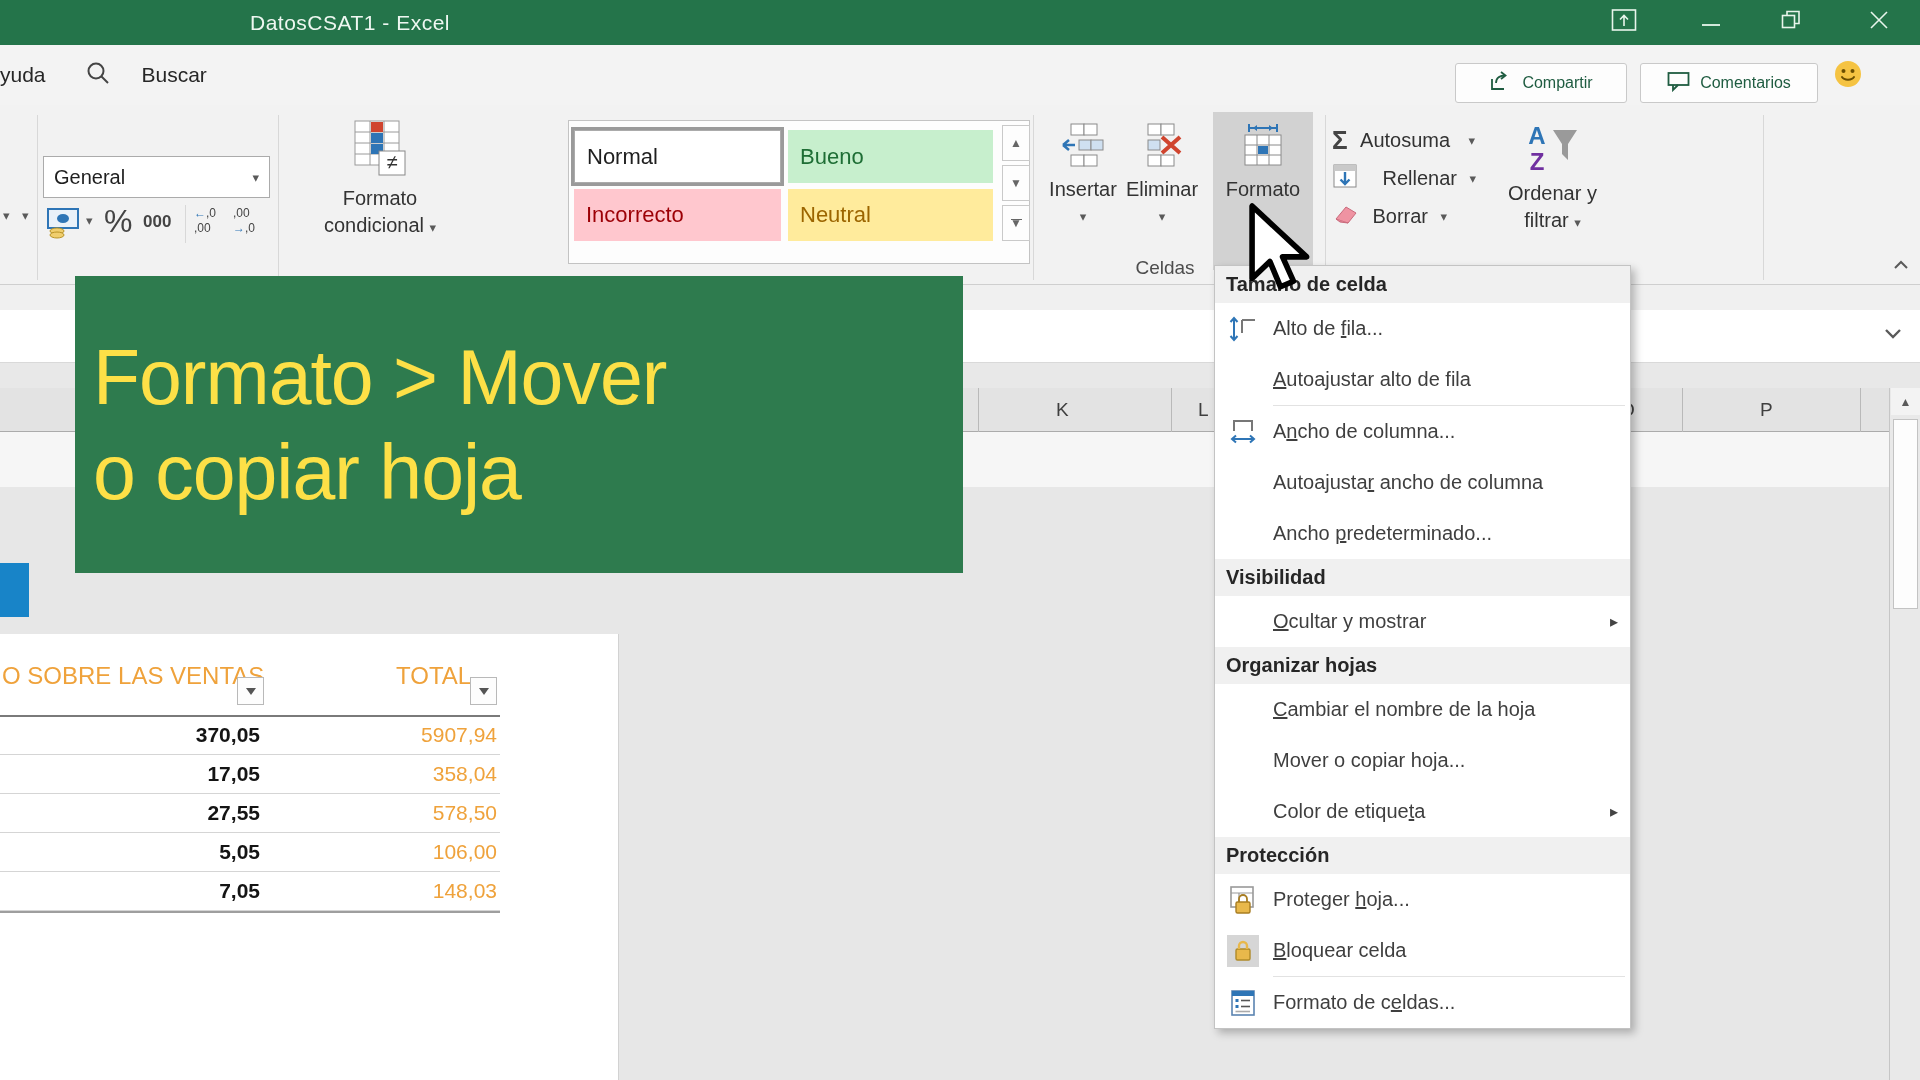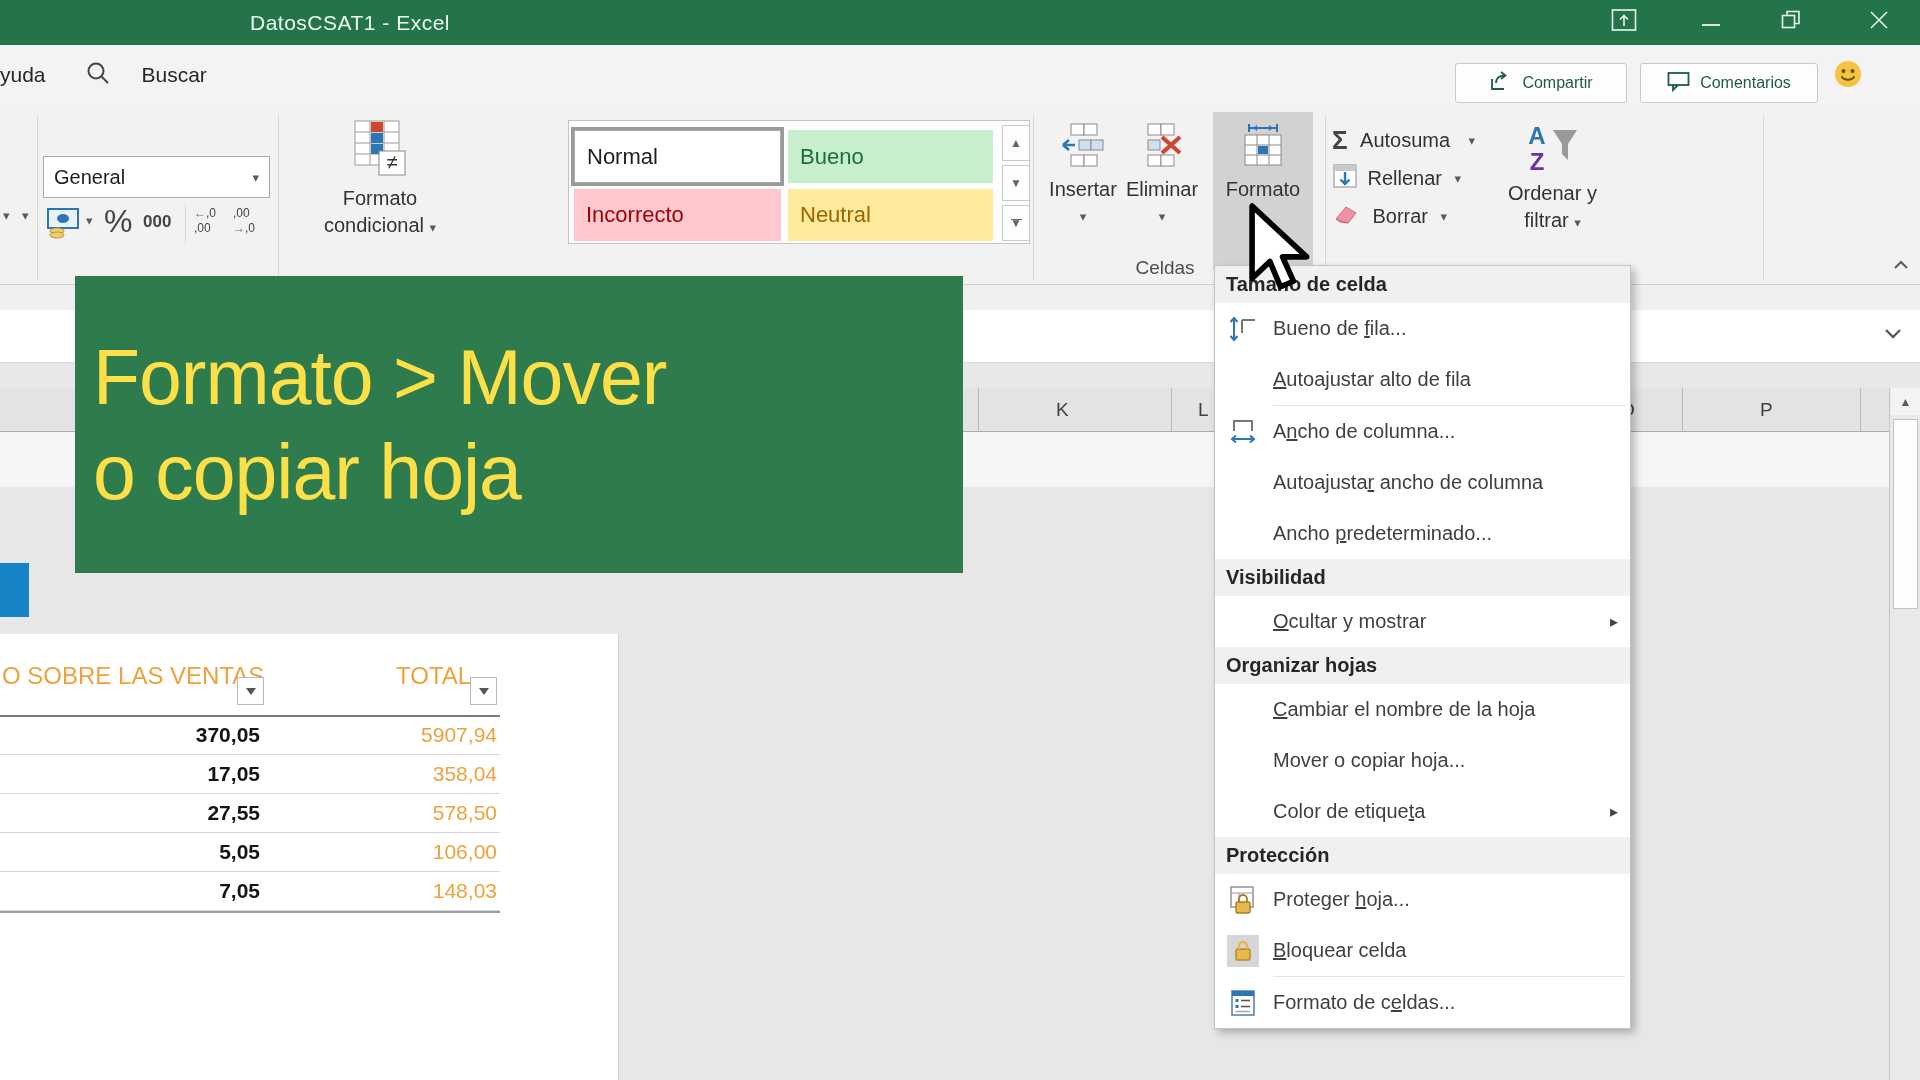--- a/index.html
+++ b/index.html
@@ -190,21 +190,21 @@
           <rect x="22" y="7" width="12" height="10" fill="#d0452f"></rect>
           <rect x="22" y="18" width="12" height="10" fill="#2e75b6"></rect>
           <rect x="22" y="29" width="12" height="10" fill="#2e75b6"></rect>
           <rect x="30" y="36" width="26" height="24" fill="#fff" stroke="#888"></rect>
           <text x="43" y="54" font-size="20" fill="#333" text-anchor="middle">≠</text>
         </svg>
       </span>
       <div class="bigbtn-label"><span>Formato</span><br><span>condicional</span> <span class="caret">▾</span></div>
     </div>
 
-    <div class="abs gallery" style="left:568px; top:15px; width:462px; height:124px;">
+    <div class="abs gallery" style="left:568px; top:15px; width:462px; height:144px;">
       <div class="abs stylecell" style="left:5px; top:9px; width:207px; height:53px; background:#fff; border:1px solid #ababab; outline:3px solid #9a9a9a; color:#1f1f1f;">Normal</div>
       <div class="abs stylecell" style="left:219px; top:9px; width:205px; height:53px; background:#c7efcd; color:#1e6e35;">Bueno</div>
       <div class="abs stylecell" style="left:5px; top:68px; width:207px; height:52px; background:#ffc7ce; color:#9c0006;">Incorrecto</div>
       <div class="abs stylecell" style="left:219px; top:68px; width:205px; height:52px; background:#ffeb9c; color:#9c6500;">Neutral</div>
       <div class="abs" style="left:433px; top:0; width:28px; height:122px;">
         <div class="gsb" style="top:4px; height:36px;">▲</div>
         <div class="gsb" style="top:44px; height:36px;">▼</div>
         <div class="gsb" style="top:84px; height:36px; flex-direction:column; line-height:7px;"><span style="display:block; width:11px; border-top:1.5px solid #666;"></span>▼</div>
       </div>
     </div>
@@ -262,21 +262,21 @@
       <span class="caret" style="margin-left:14px; vertical-align:middle;">▾</span>
     </div>
     <div class="abs" style="left:1332px; top:58px;">
       <span style="vertical-align:middle;">
         <svg width="26" height="26" viewBox="0 0 26 26">
             <rect x="2" y="2" width="22" height="22" fill="#fff" stroke="#8a8a8a"></rect>
             <rect x="2" y="2" width="22" height="6" fill="#c9c9c9"></rect>
             <path d="M13 9 V21 M8.5 16.5 L13 21 L17.5 16.5" stroke="#2e75b6" stroke-width="2.4" fill="none"></path>
           </svg>
       </span>
-      <span class="rlabel" style="margin-left:5px; vertical-align:middle;">Rellenar</span>
+      <span class="rlabel" style="margin-left:20px; vertical-align:middle;">Rellenar</span>
       <span class="caret" style="margin-left:8px; vertical-align:middle;">▾</span>
     </div>
     <div class="abs" style="left:1332px; top:96px;">
       <span style="vertical-align:middle;">
         <svg width="28" height="26" viewBox="0 0 28 26">
             <path d="M4 18 L14 6 L24 12 L16 22 Z" fill="#ef93a2" stroke="#c96a7c"></path>
             <path d="M4 18 L8 21 L16 22" fill="#e27e90" stroke="#c96a7c"></path>
           </svg>
       </span>
       <span class="rlabel" style="margin-left:8px; vertical-align:middle;">Borrar</span>
@@ -372,21 +372,21 @@
 
   <div class="abs menu" id="format-menu">
       <div class="menu-header">Tamaño de celda</div>
       <div class="menu-item">
         <span class="micon">
           <svg width="30" height="30" viewBox="0 0 30 30">
             <path d="M6 4 V26 M2.5 8 L6 4 L9.5 8 M2.5 22 L6 26 L9.5 22" fill="none" stroke="#2e75b6" stroke-width="2"></path>
             <path d="M14 6 H27 M14 6 V19" fill="none" stroke="#777" stroke-width="2"></path>
           </svg>
         </span>
-        <span class="mtext"><span>Bueno de </span><span class="u">f</span><span>ila...</span></span>
+        <span class="mtext"><span>Alto de </span><span class="u">f</span><span>ila...</span></span>
       </div>
       <div class="menu-item">
         <span class="micon"></span>
         <span class="mtext"><span></span><span class="u">A</span><span>utoajustar alto de fila</span></span>
       </div>
       <div class="menu-sep"></div>
       <div class="menu-item">
         <span class="micon">
           <svg width="30" height="30" viewBox="0 0 30 30">
             <path d="M6 14 V4 H24 V14" fill="none" stroke="#777" stroke-width="2"></path>

